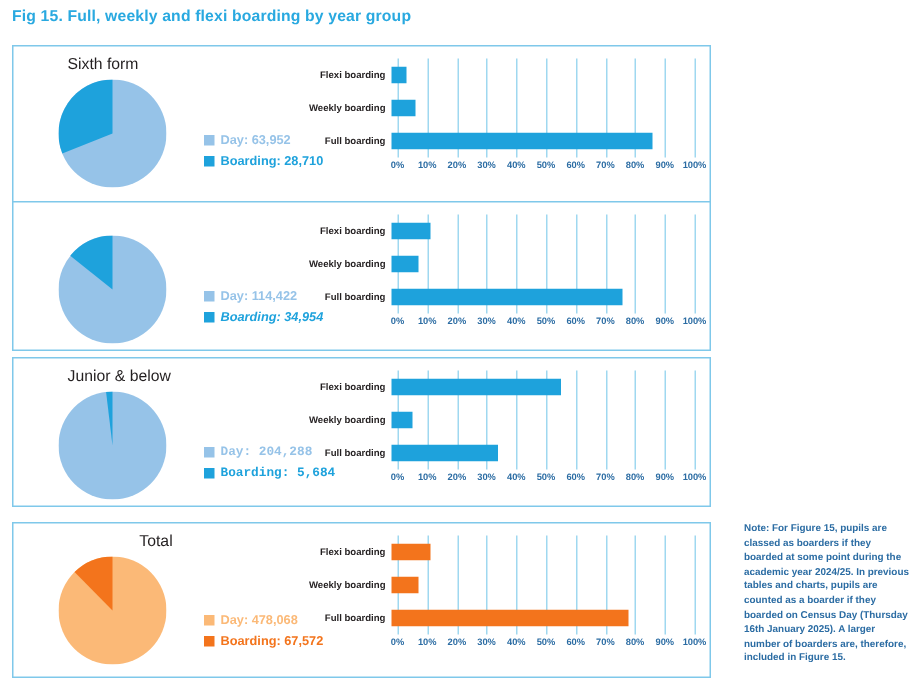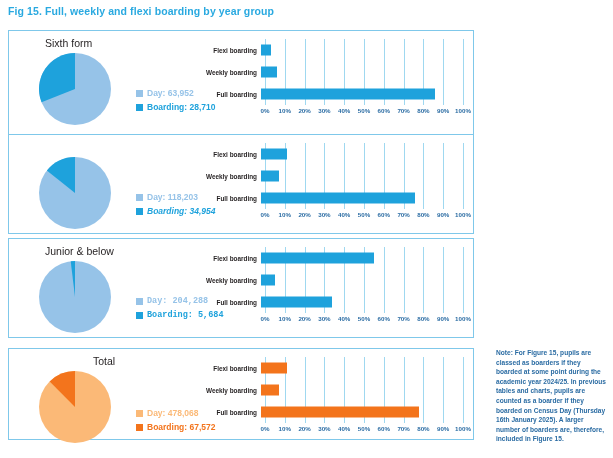--- a/index.html
+++ b/index.html
@@ -31,21 +31,21 @@
     position: absolute;
     left: 8px;
     width: 466px;
     border: 1px solid #7fc8ea;
     box-sizing: border-box;
     background: #ffffff;
   }
   #panel-0 { top: 30px;  height: 126px; }
   #panel-1 { top: 134px; height: 100px; }
   #panel-2 { top: 238px; height: 100px; }
-  #panel-3 { top: 348px; height: 92px; }
+  #panel-3 { top: 348px; height: 104px; }
 
   .panel-title {
     position: absolute;
     top: 6px;
     font-size: 10.5px;
     color: #231f20;
     white-space: nowrap;
   }
   .panel-title.left   { left: 36px; }
   .panel-title.center { left: 0; width: 190px; text-align: center; }
@@ -241,21 +241,21 @@
     </div>
   </div>
 <div class="panel" id="panel-1">
     <div class="pie-wrap"><svg viewBox="0 0 100 100" width="72" height="72">
         <circle cx="50" cy="50" r="50" fill="#96c3e8"></circle>
         <path d="M50,50 L50,0 A50,50 0 0,0 10.880,18.861 Z" fill="#1ea2dc"></path>
       </svg></div>
     <div class="pie-legend" style="top: 56px;">
       <div class="leg-row">
         <span class="leg-sw" style="background: rgb(150, 195, 232);"></span>
-        <span class="leg-txt" style="color: rgb(150, 195, 232);">Day: 118,203</span>
+        <span class="leg-txt" style="color: rgb(150, 195, 232);">Day: 114,422</span>
       </div>
       <div class="leg-row">
         <span class="leg-sw" style="background: rgb(30, 162, 220);"></span>
         <span class="leg-txt" style="color: rgb(30, 162, 220); font-style: italic;">Boarding: 34,954</span>
       </div>
     </div>
     <div class="barchart">
       <div class="plot-grid">
         <div class="gridline" style="left: 0%;"></div>
         <div class="gridline" style="left: 10%;"></div>

